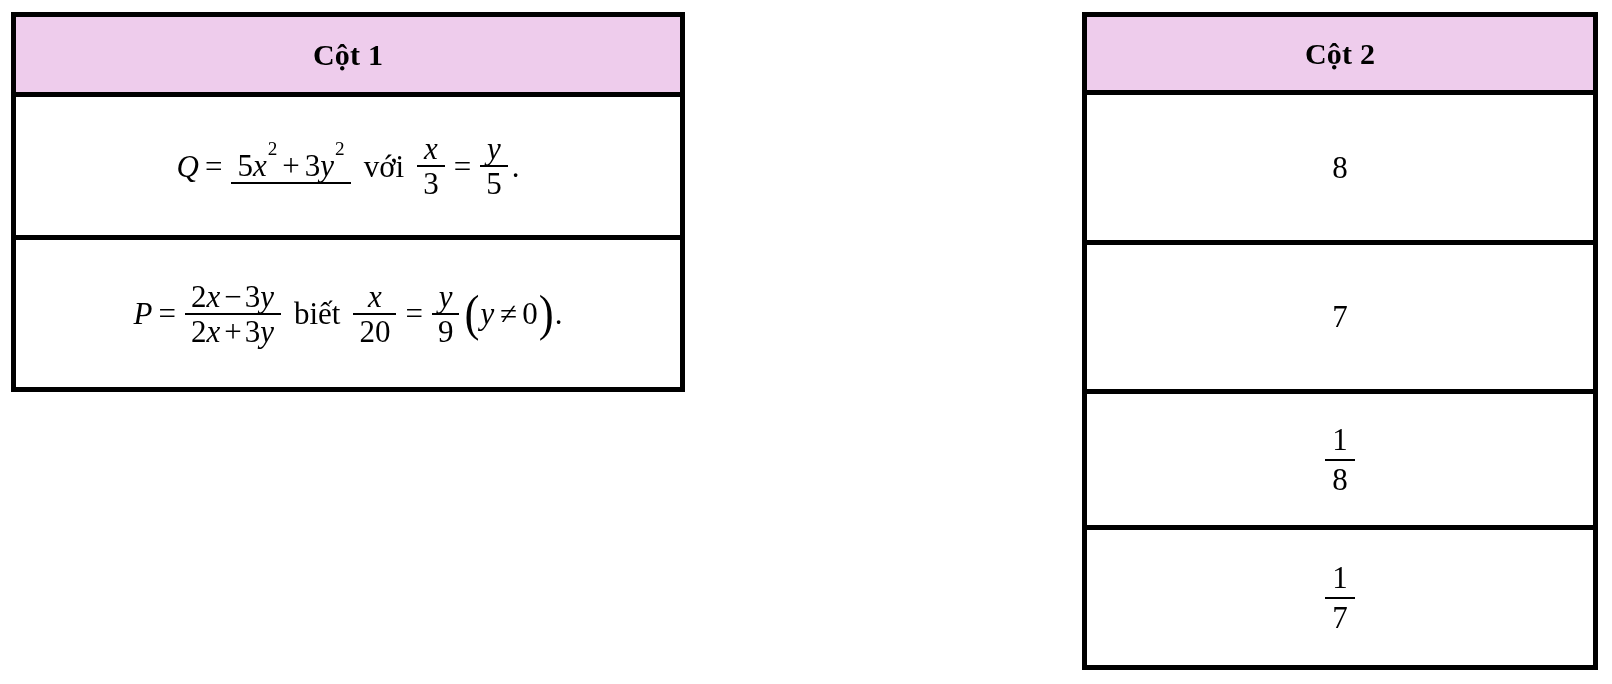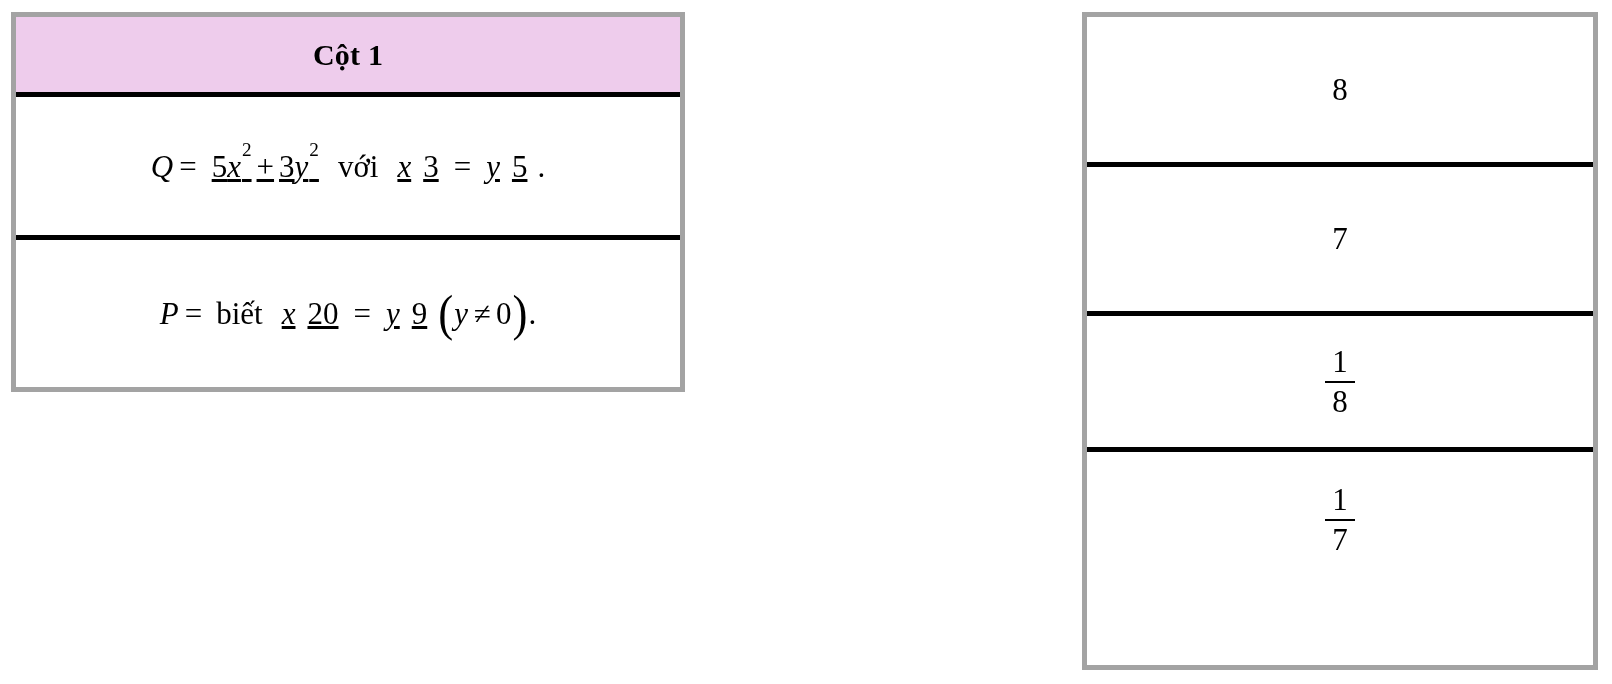--- a/index.html
+++ b/index.html
@@ -12,21 +12,21 @@
     height: 684px;
     position: relative;
     font-family: "Liberation Serif", "DejaVu Serif", serif;
     color: #000000;
     overflow: hidden;
   }
 
   .table-wrap {
     position: absolute;
     box-sizing: border-box;
-    border: 5px solid #a3a3a3;
+    border: 5px solid #000000;
     background: #fff;
   }
 
   #table-col1 {
     left: 11px;
     top: 12px;
     width: 674px;
     height: 380px;
   }
 
@@ -83,26 +83,25 @@
   }
   .mn { font-style: normal; }
   .mo {            
     font-style: normal;
     padding: 0 5px;
   }
   .mo.tight { padding: 0 3px; }
 
   .frac {
     display: inline-flex;
-    flex-direction: row;
+    flex-direction: column;
     align-items: center;
     justify-content: center;
     vertical-align: middle;
     margin: 0 4px;
-    text-decoration: underline;
   }
   .frac .num,
   .frac .den {
     display: block;
     padding: 1px 6px;
     white-space: nowrap;
     text-align: center;
   }
   .frac .bar {
     display: block;
@@ -184,20 +183,29 @@
         <span class="den mn">5</span>
       </span>
       <span class="dot">.</span>
     </span>
   </div>
 
   <div class="row formula-row-2">
     <span class="math">
       <span class="mi">P</span>
       <span class="mo">=</span>
+      <span class="frac">
+        <span class="num">
+          <span class="mn">2</span><span class="mi">x</span><span class="mo tight">−</span><span class="mn">3</span><span class="mi">y</span>
+        </span>
+        <span class="bar"></span>
+        <span class="den">
+          <span class="mn">2</span><span class="mi">x</span><span class="mo tight">+</span><span class="mn">3</span><span class="mi">y</span>
+        </span>
+      </span>
       <span class="word">biết</span>
       <span class="frac">
         <span class="num mi">x</span>
         <span class="bar"></span>
         <span class="den mn">20</span>
       </span>
       <span class="mo">=</span>
       <span class="frac">
         <span class="num mi">y</span>
         <span class="bar"></span>
@@ -209,20 +217,23 @@
       <span class="mn">0</span>
       <span class="paren">)</span>
       <span class="dot">.</span>
     </span>
   </div>
 
 </div>
 
 <div class="table-wrap" id="table-col2">
 
+  <div class="row header-row">
+    <span>Cột 2</span>
+  </div>
 
   <div class="row value-row-1">
     <span class="plain-value">8</span>
   </div>
 
   <div class="row value-row-2">
     <span class="plain-value">7</span>
   </div>
 
   <div class="row value-row-3">

